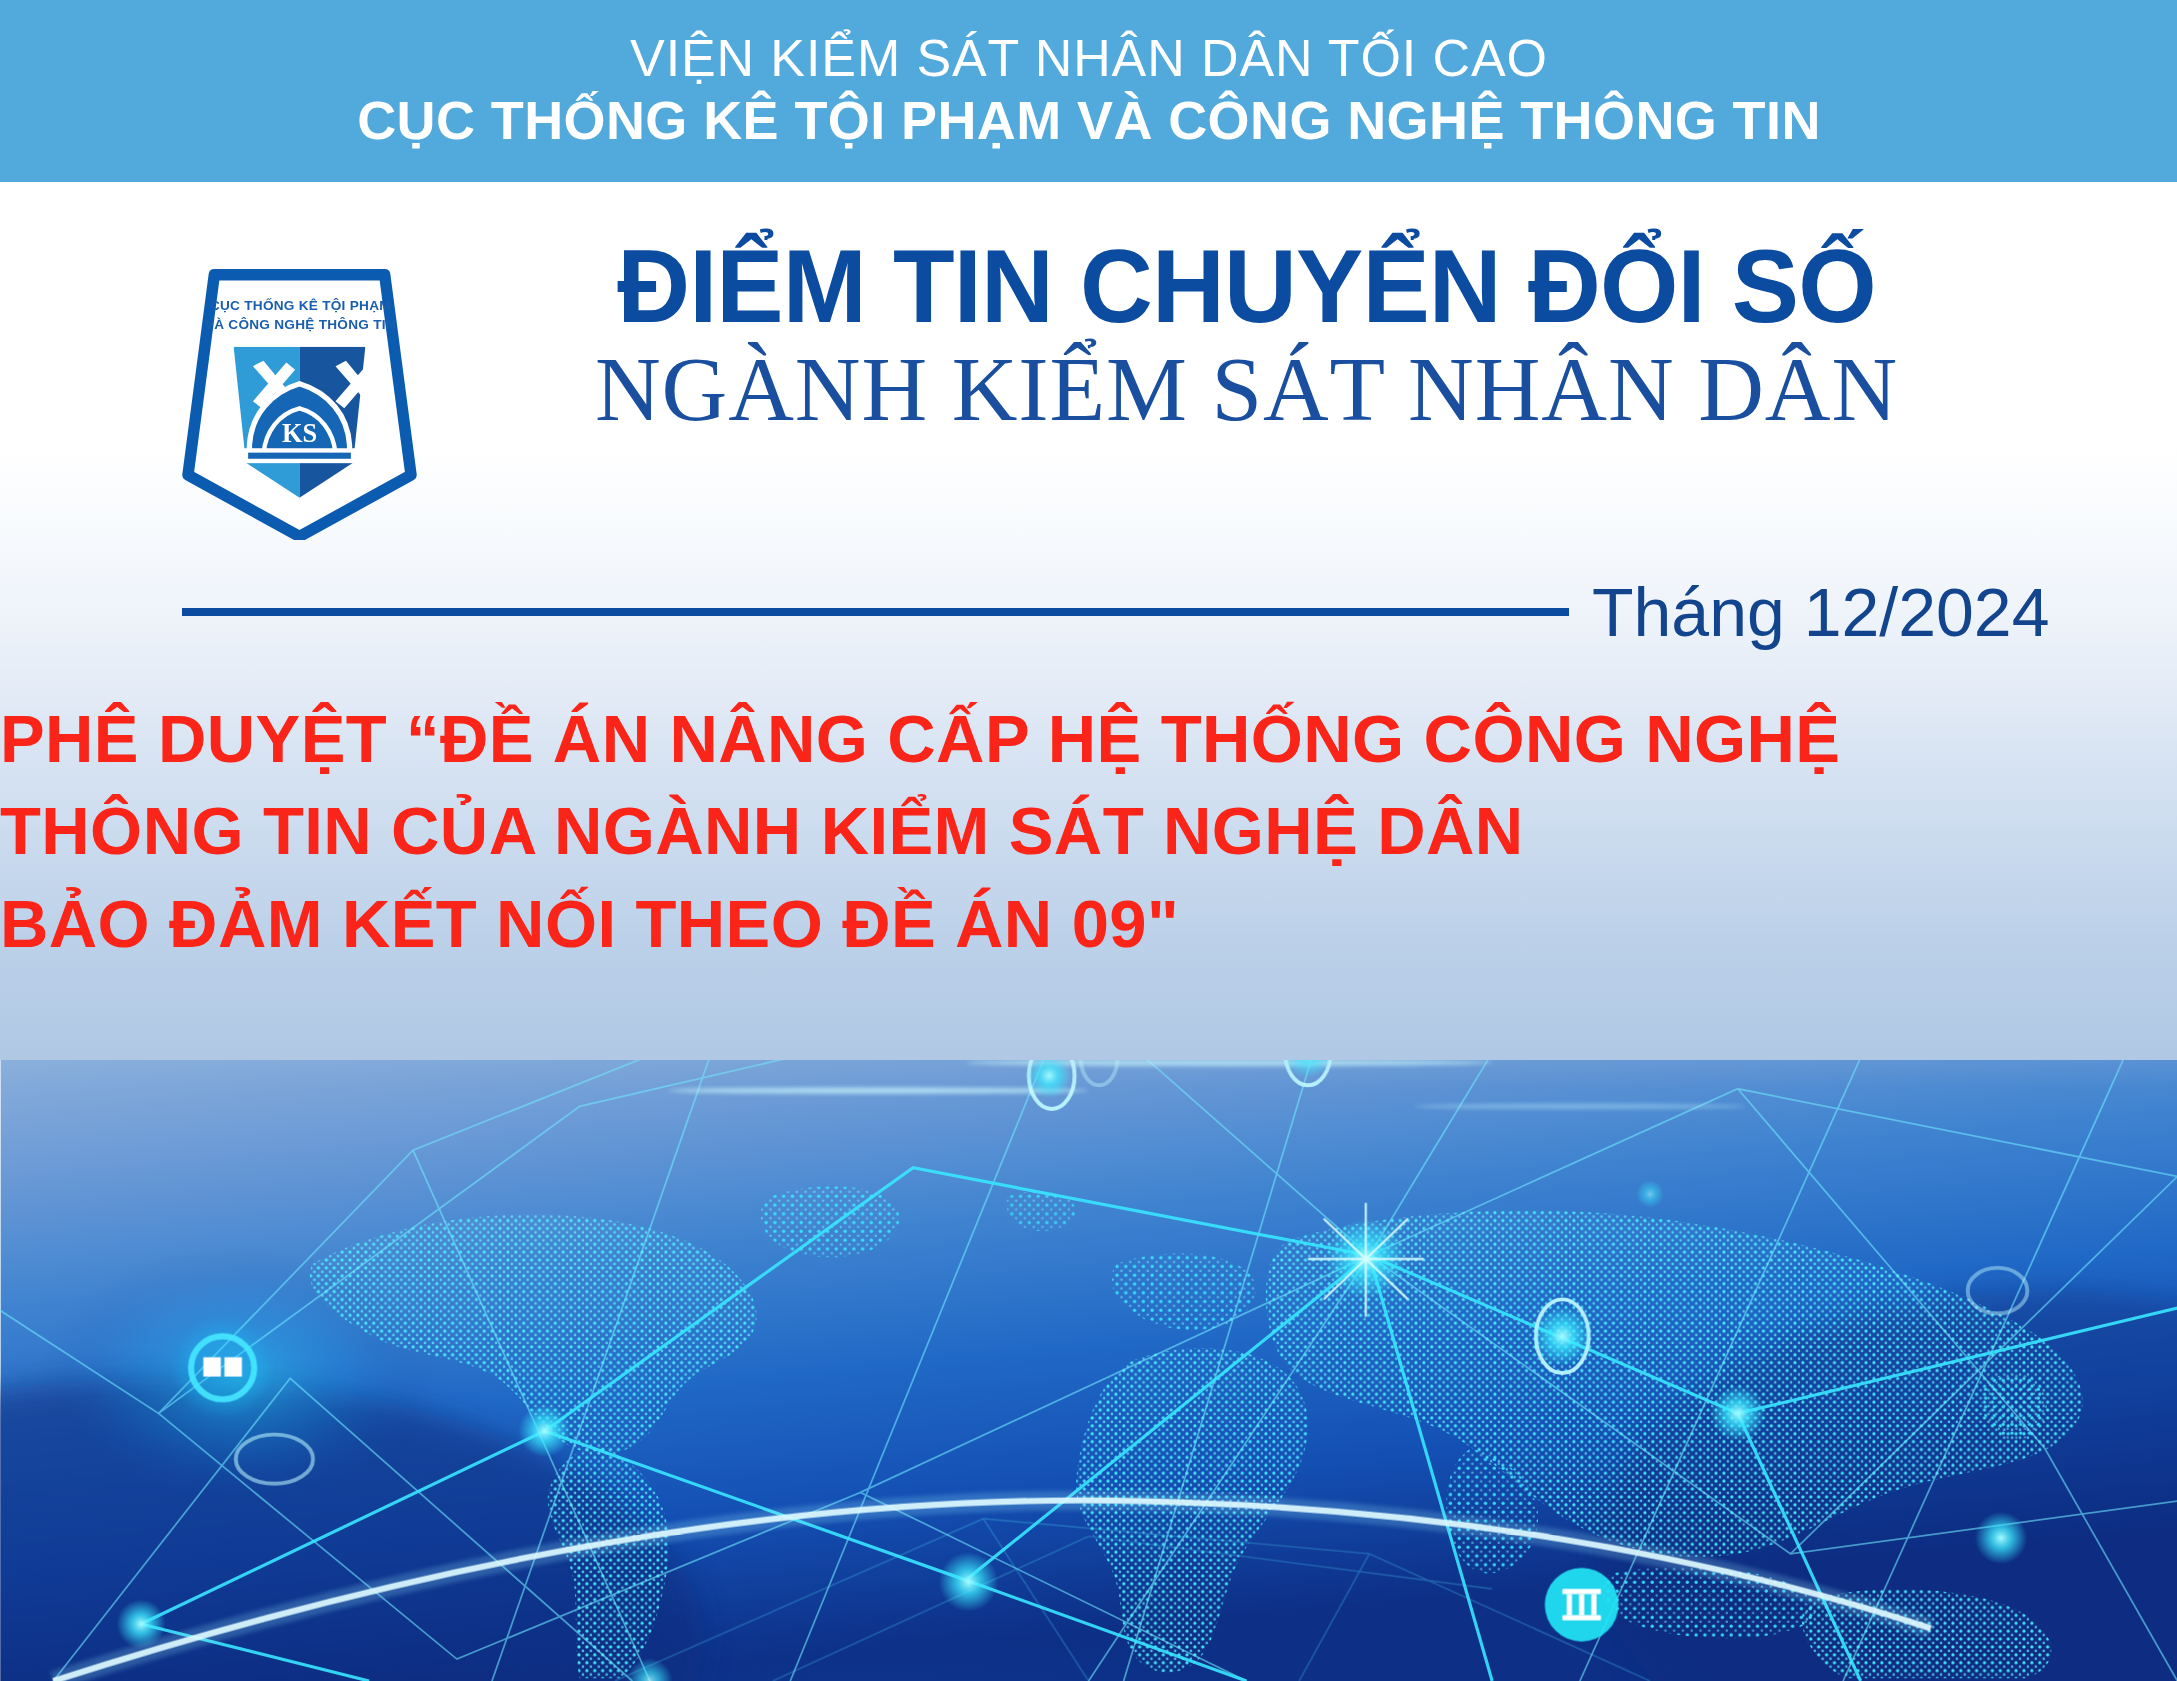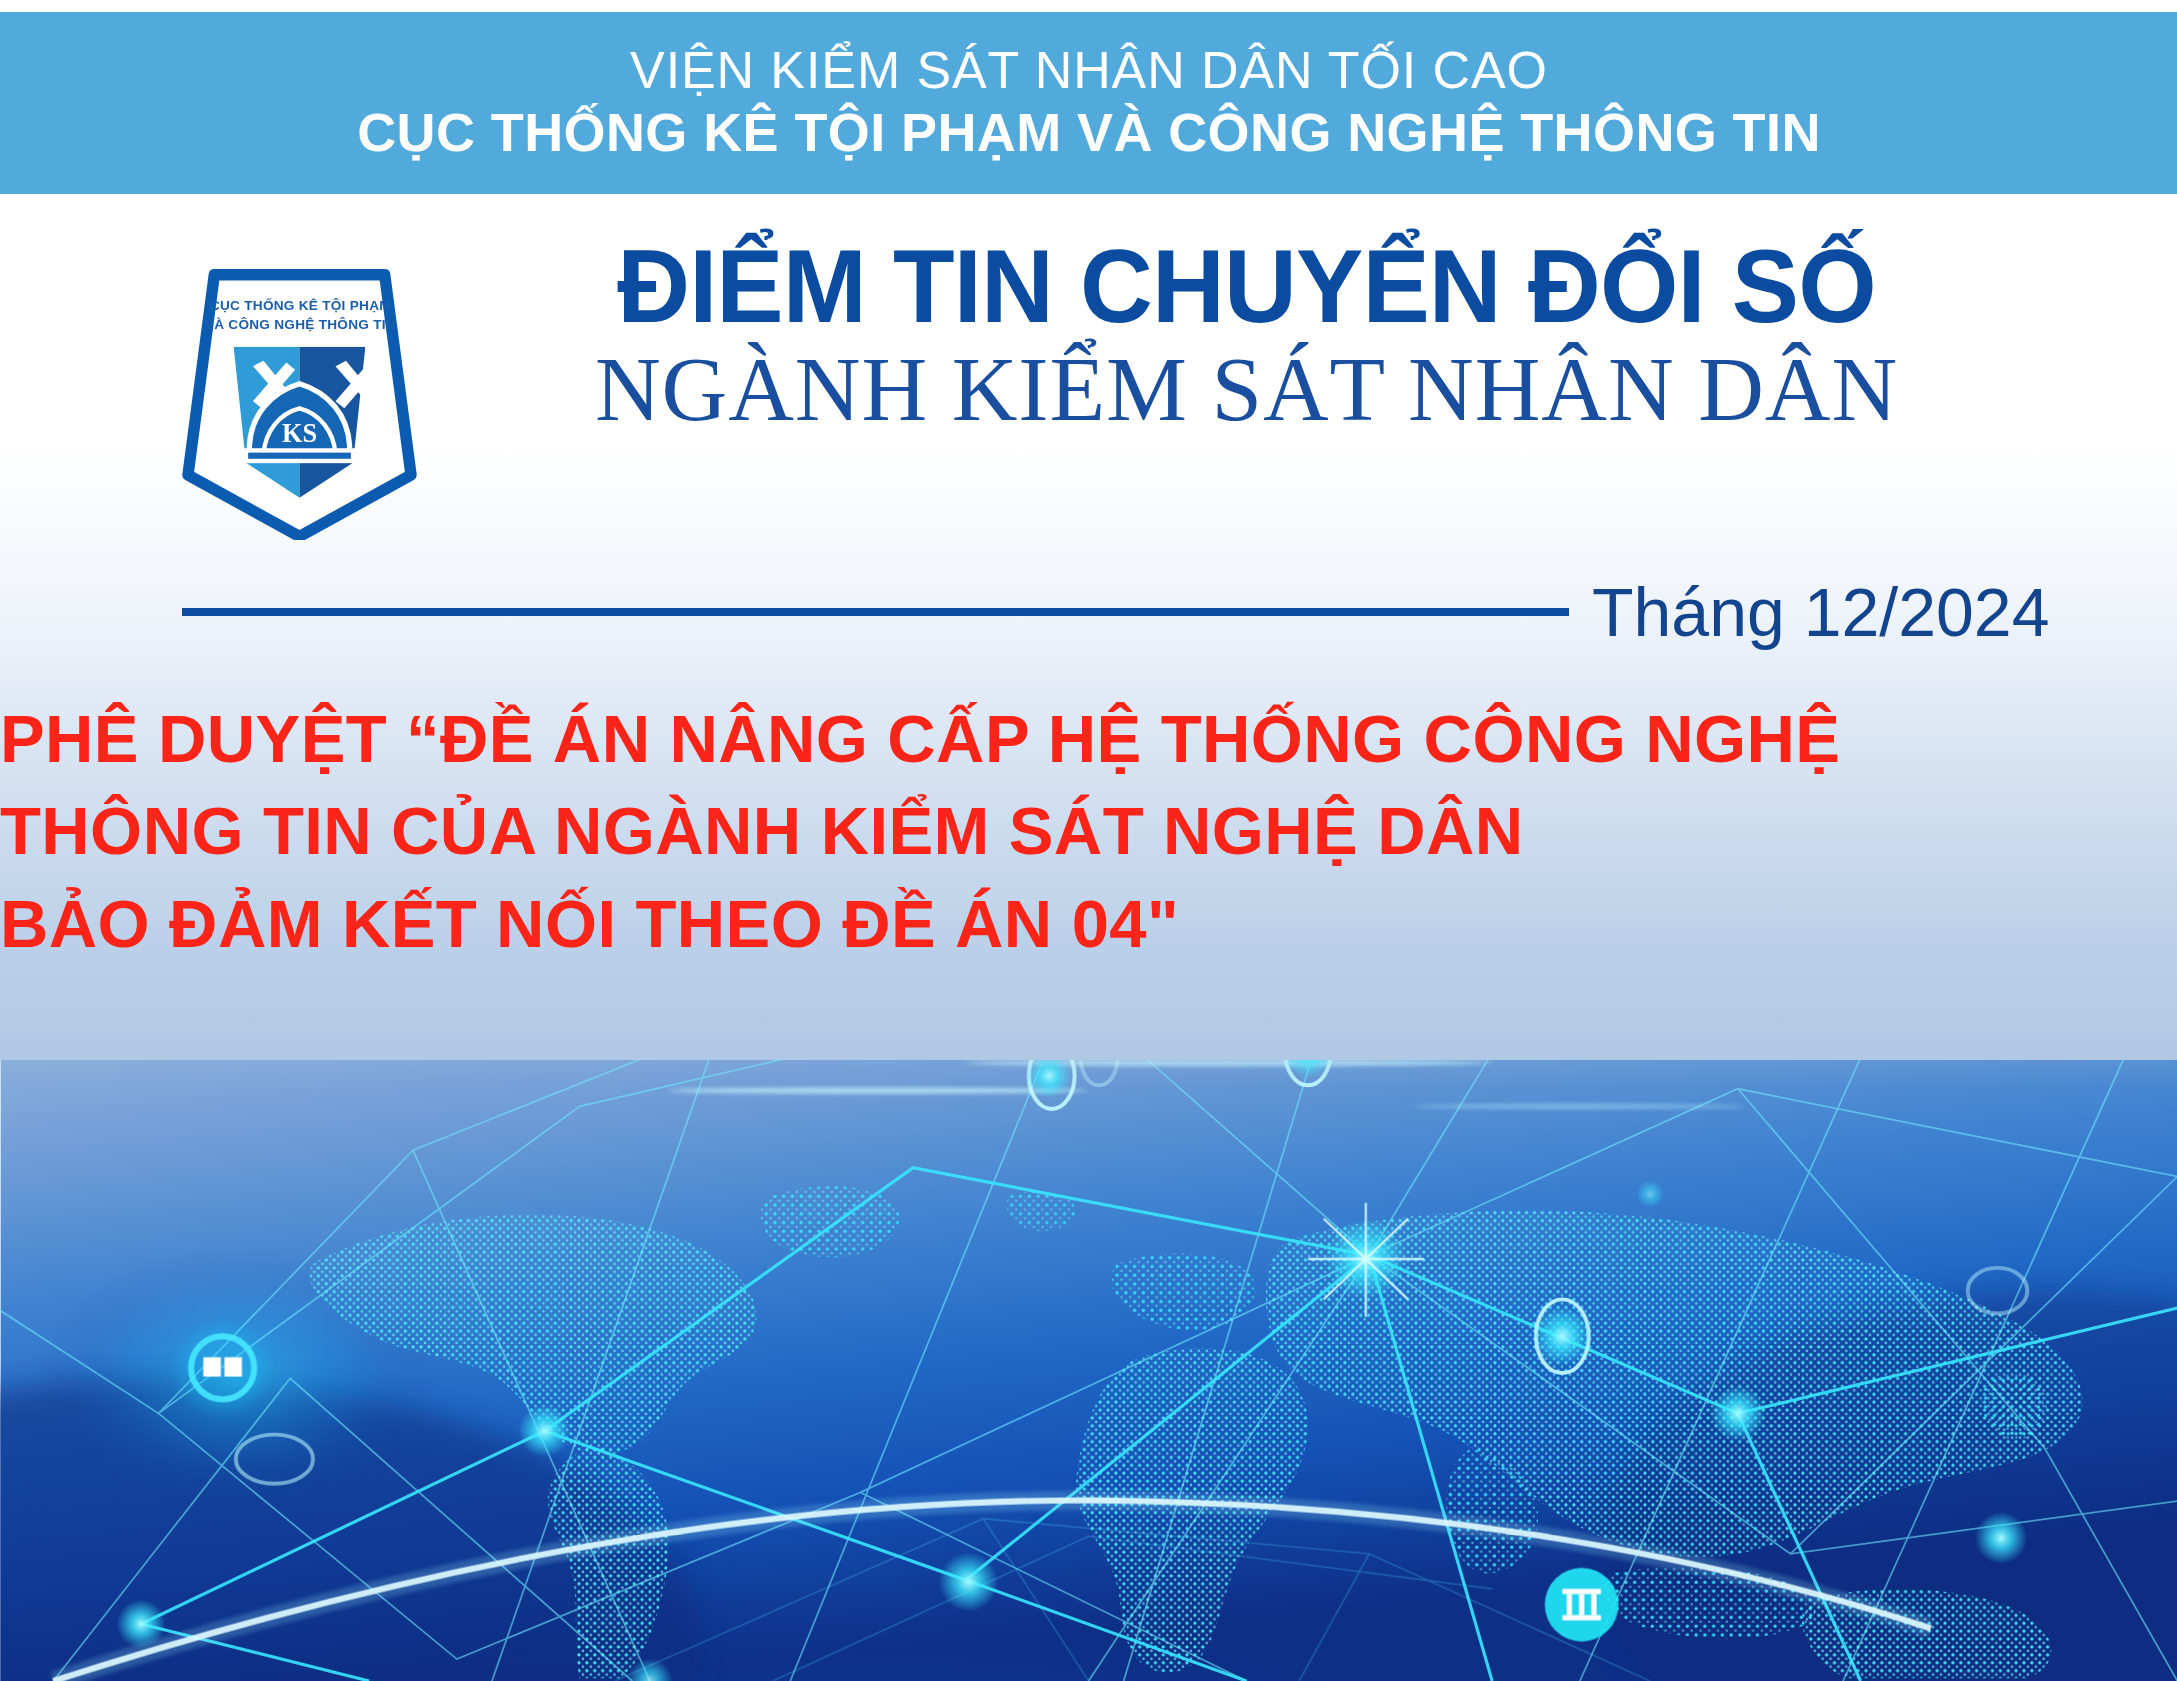--- a/index.html
+++ b/index.html
@@ -9,21 +9,21 @@
   .poster{
     position:relative;
     width:2178px;
     height:1681px;
     overflow:hidden;
     background:#ffffff;
   }
 
   
   .topband{
-    position:absolute;left:0;top:12px;width:2178px;height:182px;
+    position:absolute;left:0;top:0;width:2178px;height:182px;
     background:#52a9dc;
     display:flex;flex-direction:column;
     align-items:center;justify-content:center;
     z-index:40;
   }
   .topband .line1{
     color:#ffffff;
     font-size:52px;
     font-weight:400;
     letter-spacing:0.9px;
@@ -210,21 +210,21 @@
 
     <div class="rule-row">
       <div class="rule-line"></div>
       <div class="rule-date">Tháng 12/2024</div>
     </div>
   </div>
 
   <div class="headline">
     <div class="hl">PHÊ DUYỆT “ĐỀ ÁN NÂNG CẤP HỆ THỐNG CÔNG NGHỆ</div>
     <div class="hl">THÔNG TIN CỦA NGÀNH KIỂM SÁT NGHỆ DÂN</div>
-    <div class="hl">BẢO ĐẢM KẾT NỐI THEO ĐỀ ÁN 04"</div>
+    <div class="hl">BẢO ĐẢM KẾT NỐI THEO ĐỀ ÁN 09"</div>
   </div>
 
   <div class="art">
     <svg viewBox="0 0 2481 905" xmlns="http://www.w3.org/2000/svg" aria-hidden="true">
       <defs>
         <linearGradient id="sky" x1="0" y1="0" x2="0.25" y2="1">
           <stop offset="0%" stop-color="#a9c4e2"></stop>
           <stop offset="18%" stop-color="#8fb2dc"></stop>
           <stop offset="34%" stop-color="#6b9ad6"></stop>
           <stop offset="50%" stop-color="#3f83d0"></stop>

